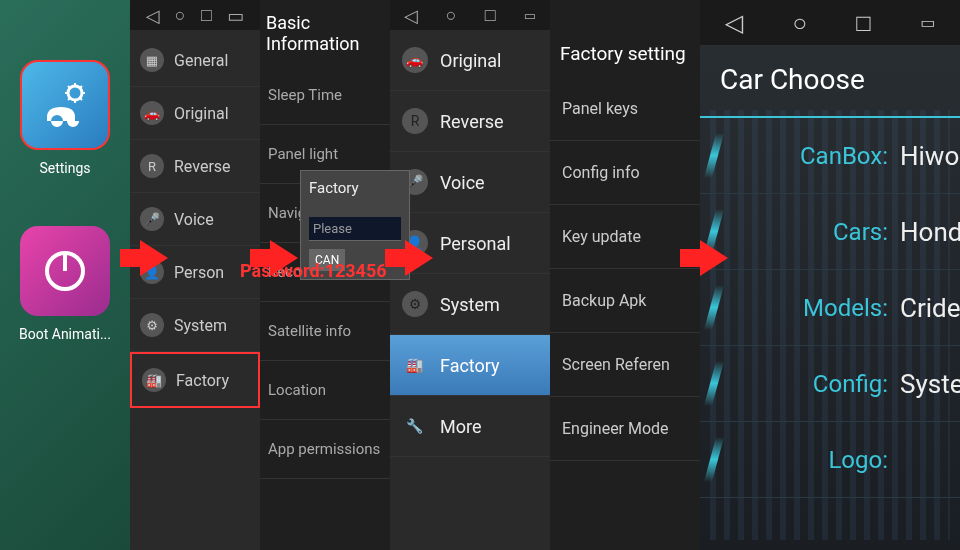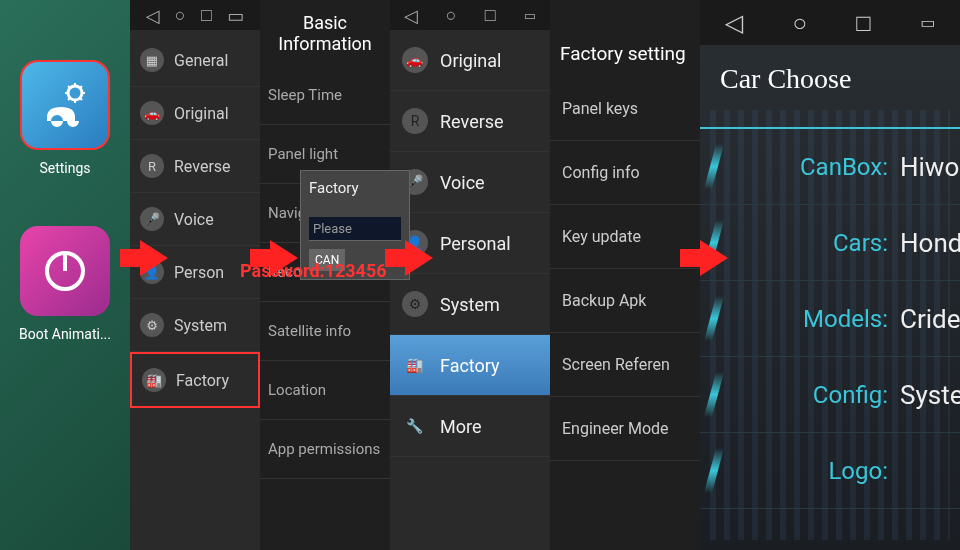--- a/index.html
+++ b/index.html
@@ -17,21 +17,21 @@
   .panel2 { width: 130px; height: 550px; background: #2a2a2a; flex-shrink: 0; position: relative; }
   .navbar { height: 30px; background: #1a1a1a; display: flex; align-items: center; justify-content: space-around; padding: 0 8px; }
   .nav-icon { color: #aaa; font-size: 18px; }
   .sidebar-list { padding-top: 4px; }
   .sidebar-item { display: flex; align-items: center; padding: 14px 10px; border-bottom: 1px solid #333; color: #ccc; font-size: 16px; }
   .sidebar-item .si-icon { width: 24px; height: 24px; border-radius: 50%; background: #555; margin-right: 10px; display: flex; align-items: center; justify-content: center; font-size: 13px; }
   .sidebar-item.hl { border: 2px solid #ff3333; }
   
   
   .panel3 { width: 130px; height: 550px; background: #1f1f1f; flex-shrink: 0; position: relative; }
-  .panel-header { color: #fff; font-size: 18px; padding: 12px 6px; text-align: center; }
+  .panel-header { color: #fff; font-size: 18px; padding: 12px 6px; }
   .info-list .info-item { padding: 20px 8px; border-bottom: 1px solid #333; color: #aaa; font-size: 15px; }
   .dialog { position: absolute; top: 170px; left: 40px; width: 110px; background: #444; border: 1px solid #666; padding: 8px; z-index: 5; }
   .dialog-title { color: #eee; font-size: 15px; margin-bottom: 8px; }
   .dialog-input { background: #0f172a; color: #999; font-size: 13px; padding: 4px; margin-bottom: 8px; border-bottom: 1px solid #666; margin-top: 20px; }
   .dialog-btn { background: #666; color: #fff; padding: 4px 6px; font-size: 12px; display: inline-block; }
   .password-overlay { position: absolute; top: 260px; left: -20px; color: #ff3333; font-size: 18px; font-weight: bold; z-index: 10; white-space: nowrap; }
   
   
   .panel4 { width: 160px; height: 550px; background: #2a2a2a; flex-shrink: 0; }
   .navbar4 { height: 30px; background: #1a1a1a; display: flex; align-items: center; justify-content: space-around; }
@@ -44,21 +44,21 @@
   
   .panel5 { width: 150px; height: 550px; background: #1f1f1f; flex-shrink: 0; padding-top: 30px; }
   .panel5-header { color: #fff; font-size: 19px; padding: 12px 10px; }
   .factory-item { padding: 22px 12px; border-bottom: 1px solid #333; color: #ccc; font-size: 16px; }
   .factory-item.hl { border: 2px solid #ff3333; }
   
   
   .panel6 { flex: 1; height: 550px; background: linear-gradient(to bottom, #2a2f33, #1a1e22); position: relative; }
   .navbar6 { height: 45px; background: #1a1a1a; display: flex; align-items: center; justify-content: space-around; }
   .nav-icon6 { color: #ccc; font-size: 24px; }
-  .car-header { color: #fff; font-size: 28px; padding: 18px 20px 32px; border-bottom: 2px solid #3ac5d9; font-family: Liberation Serif, serif; }
+  .car-header { color: #fff; font-size: 28px; padding: 18px 20px 20px; border-bottom: 2px solid #3ac5d9; }
   .car-row { display: flex; align-items: center; padding: 0 0 0 32px; height: 76px; border-bottom: 1px solid #2a3a42; position: relative; }
   .car-row::before { content: ''; position: absolute; left: 10px; top: 20%; bottom: 20%; width: 8px; background: linear-gradient(to bottom, transparent, #3ac5d9, transparent); transform: skewX(-15deg); }
   .car-label { color: #3ac5d9; font-size: 24px; margin-left: 20px; flex: 1; text-align: right; padding-right: 12px; }
   .car-value { color: #eee; font-size: 26px; width: 60px; overflow: hidden; white-space: nowrap; }
   .eq-bg { position: absolute; top: 110px; left: 10px; right: 10px; bottom: 10px; opacity: 0.08; background: repeating-linear-gradient(to right, #6af 0 6px, transparent 6px 14px); pointer-events: none; }
   
   
   .arrow { position: absolute; width: 0; height: 0; border-top: 18px solid transparent; border-bottom: 18px solid transparent; border-left: 28px solid #ff2222; z-index: 20; }
   .arrow::before { content: ''; position: absolute; left: -48px; top: -9px; width: 22px; height: 18px; background: #ff2222; }
   .arrows-layer { position: absolute; top: 0; left: 0; width: 960px; height: 550px; pointer-events: none; }

